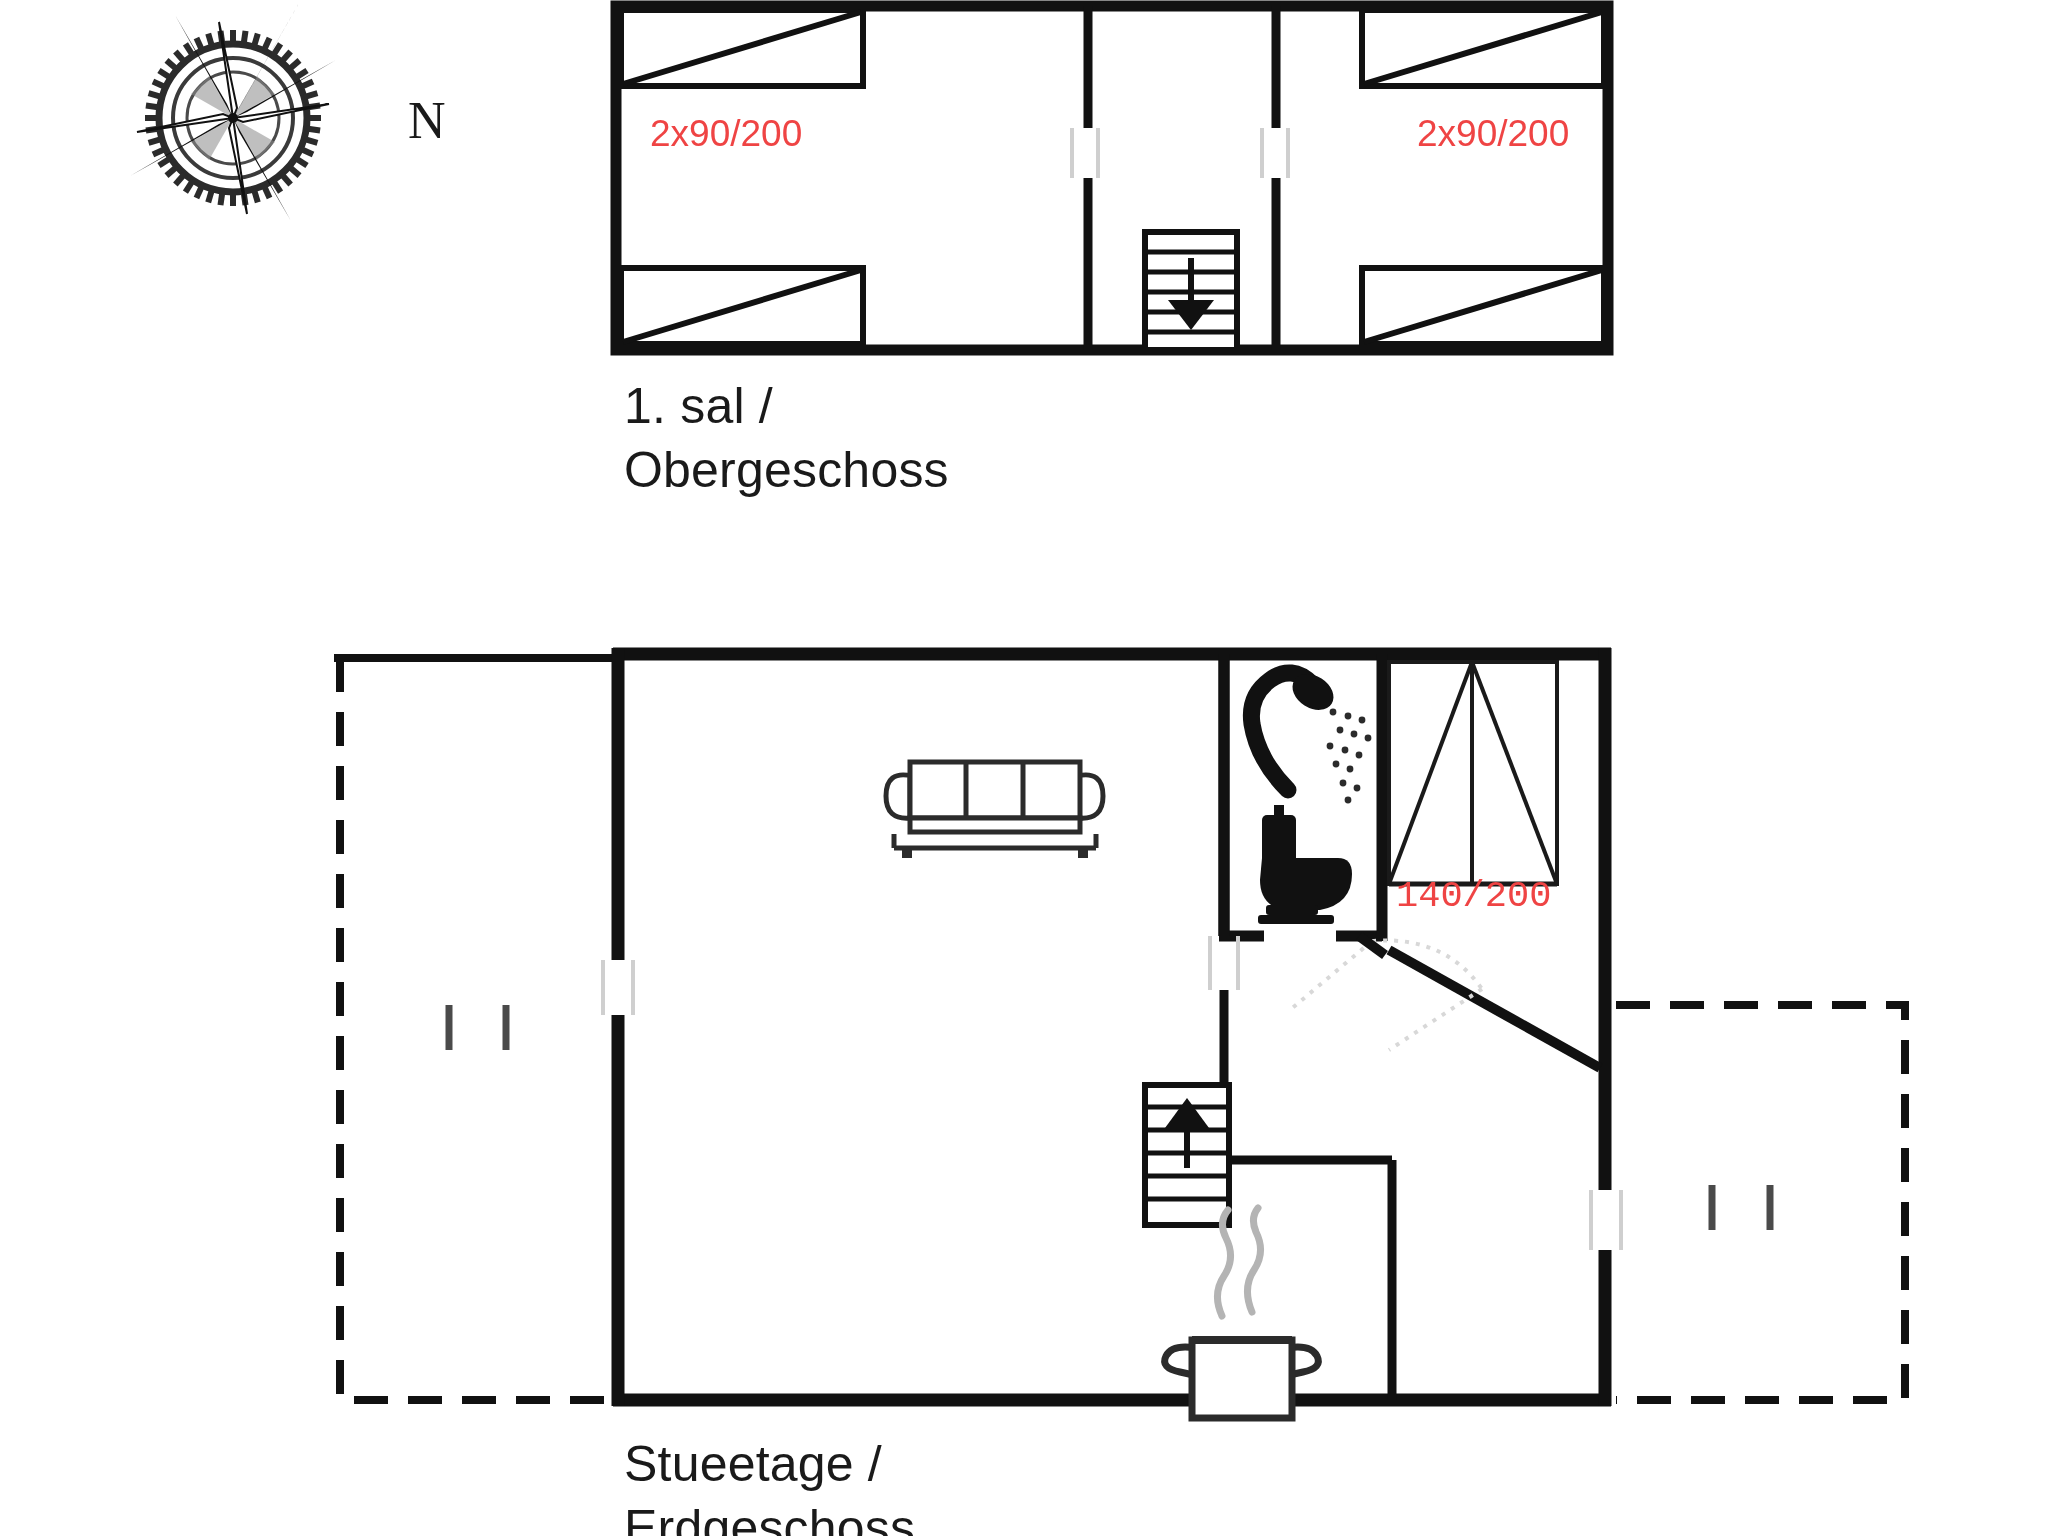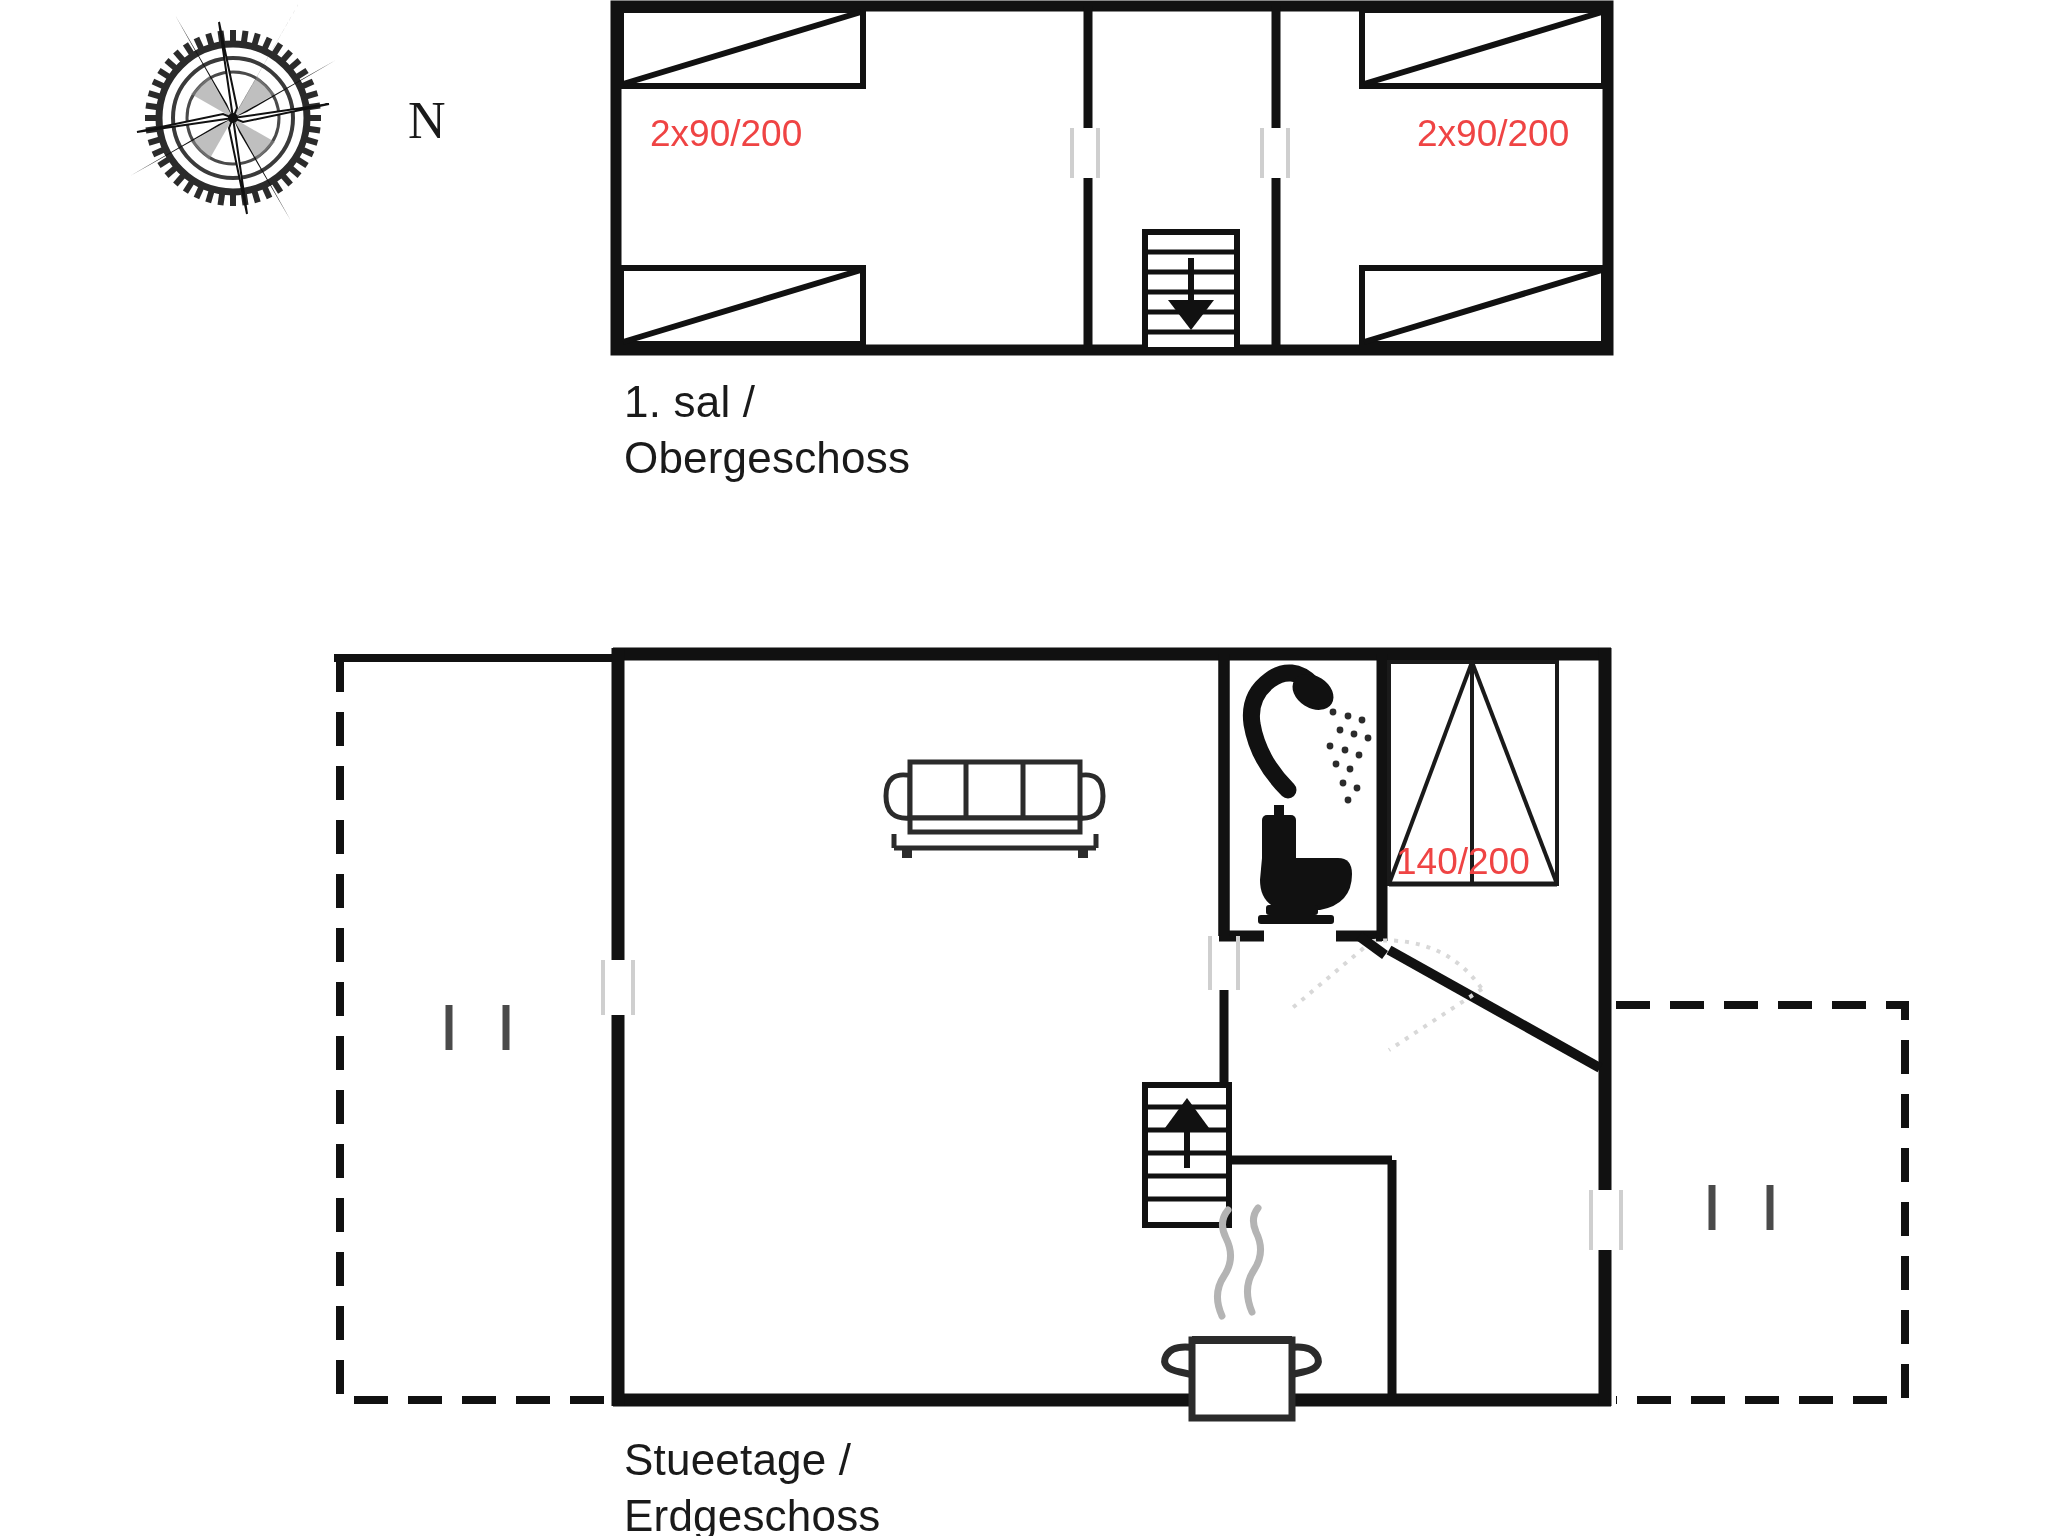--- a/index.html
+++ b/index.html
@@ -16,21 +16,21 @@
   }
   #plan-root {
     position: absolute;
     left: 0; top: 0;
     width: 2048px;
     height: 1536px;
   }
   .floor-label {
     position: absolute;
     font-family: "Liberation Sans", sans-serif;
-    font-size: 44px;
+    font-size: 50px;
     color: #1a1a1a;
     line-height: 1.28;
     white-space: pre-line;
     letter-spacing: 0.2px;
   }
   #upper-label { left: 624px; top: 374px; }
   #ground-label { left: 624px; top: 1432px; }
   .svg-layer { position: absolute; left: 0; top: 0; }
   .compass-n {
     position: absolute;
@@ -42,21 +42,21 @@
   }
   .dim-text {
     position: absolute;
     font-family: "Liberation Sans", sans-serif;
     font-size: 37px;
     color: #ef4444;
     white-space: nowrap;
   }
   #dim-bed-left  { left: 650px;  top: 113px; }
   #dim-bed-right { left: 1417px; top: 113px; }
-  #dim-bed-ground{ left: 1396px; top: 841px; }
+  #dim-bed-ground{ left: 1396px; top: 875px; font-family: Liberation Mono, monospace; }
 </style>
 </head>
 <body>
 
 <div id="plan-root">
 
   <svg class="svg-layer" width="2048" height="1536">
     <g transform="translate(233,118)">
 
       <g fill="#2b2b2b">

